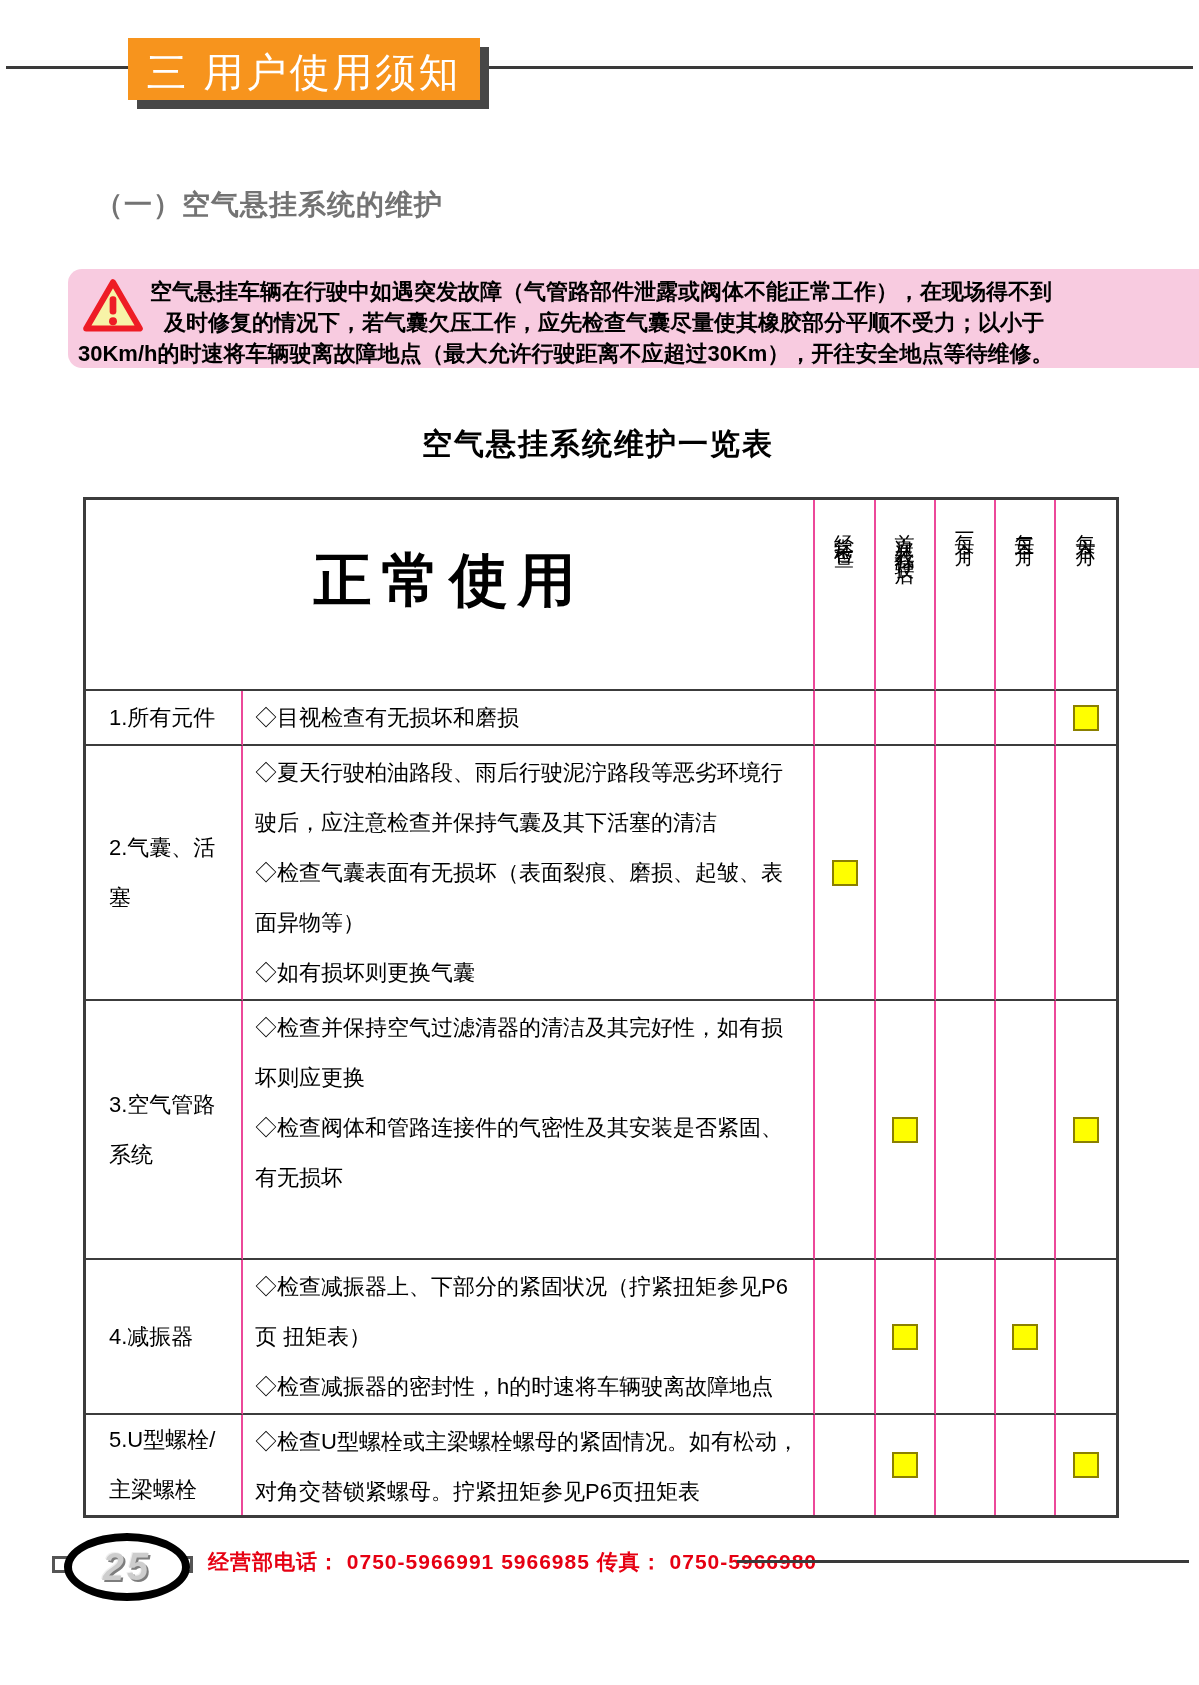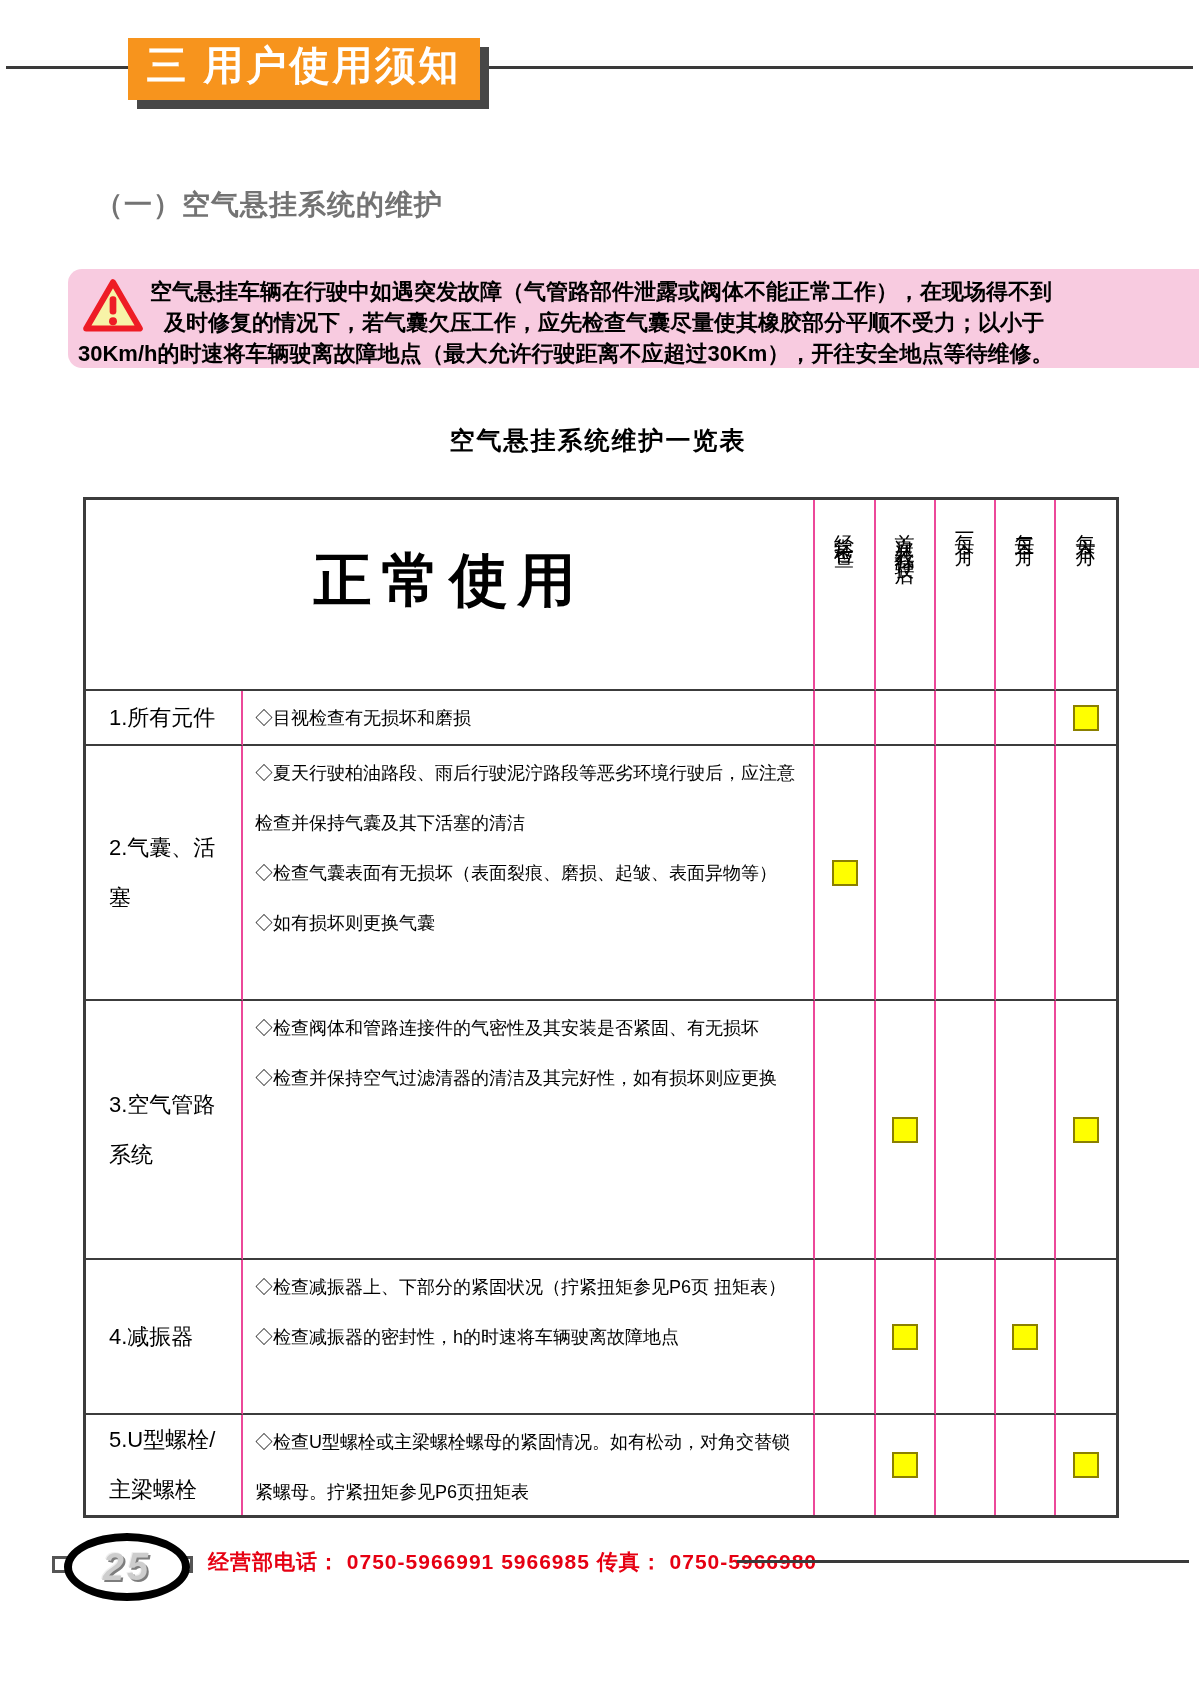--- a/index.html
+++ b/index.html
@@ -6,42 +6,42 @@
   .page{
     position:relative; width:1199px; height:1685px; background:#ffffff;
     margin:0 auto; overflow:hidden;
     font-family:"Liberation Sans", sans-serif; color:#000;
   }
   
   .top-rule{position:absolute; left:6px; top:66px; width:1187px; height:3px; background:#3a3a3a;}
   .banner{
     position:absolute; left:128px; top:38px; width:352px; height:62px;
     background:#F7941D; box-shadow:9px 9px 0 0 #474747;
-    display:flex; align-items:flex-start; justify-content:center;
-    color:#fff; font-size:40px; font-weight:700; letter-spacing:3px; z-index:2;
+    display:flex; align-items:flex-end; justify-content:center;
+    color:#fff; font-size:40px; font-weight:400; letter-spacing:3px; z-index:2;
   }
   
   .section-heading{
     position:absolute; left:95px; top:186px;
     color:#737373; font-size:28px; font-weight:700; letter-spacing:1px;
   }
   
   .warning-box{
     position:absolute; left:68px; top:269px; width:1168px; height:99px;
     background:#F8CBE0; border-radius:14px; box-sizing:border-box;
     padding:7px 12px 0 10px;
   }
   .warning-icon{position:absolute; left:14px; top:9px; width:62px; height:56px;}
   .warn-line{font-size:22px; font-weight:700; line-height:31px; white-space:nowrap;}
   .warn-indent{margin-left:72px;}
   .warn-indent2{margin-left:86px;}
   
   .table-title{
     position:absolute; left:83px; top:424px; width:1030px; text-align:center;
-    font-size:25px; font-weight:600; letter-spacing:2px;
+    font-size:30px; font-weight:600; letter-spacing:2px;
   }
   
   .mtable{
     position:absolute; left:83px; top:497px;
     display:grid;
     grid-template-columns:157px 572px 61px 60px 60px 60px 60px;
     grid-template-rows:191px 55px 255px 259px 155px 100px;
     border:3px solid #3c3c3c;
     background:#fff;
   }
@@ -56,21 +56,21 @@
   .hdr-v span{
     position:absolute; left:50%; top:18px; transform:translateX(-50%);
     writing-mode:vertical-rl; text-orientation:upright;
     font-size:20px; letter-spacing:5px; line-height:1;
   }
   .lbl{
     display:flex; align-items:center;
     font-size:22px; line-height:50px; padding:0 5px 0 23px;
   }
   .desc{padding:2px 10px 0 12px;}
-  .ditem{font-size:18px; line-height:50px;}
+  .ditem{font-size:22px; line-height:50px;}
   .chk{display:flex; align-items:center; justify-content:center;}
   .checkbox{
     display:block; width:22px; height:22px;
     background:#FFFF00; border:2px solid #8B8000;
   }
   
   .page-badge{
     position:absolute; left:64px; top:1533px; width:110px; height:52px;
     border:8px solid #000000; border-radius:50%; background:#fff;
     display:flex; align-items:center; justify-content:center;
@@ -152,22 +152,22 @@
     <div class="cell chk">
         <span class="checkbox"></span>
       </div>
     <div class="cell chk"></div>
     <div class="cell chk"></div>
     <div class="cell chk"></div>
     <div class="cell chk noR"></div>
 
     <div class="cell lbl">3.空气管路系统</div>
     <div class="cell desc">
+      <div class="ditem">◇检查并保持空气过滤清器的清洁及其完好性，如有损坏则应更换</div>
       <div class="ditem">◇检查阀体和管路连接件的气密性及其安装是否紧固、有无损坏</div>
-      <div class="ditem">◇检查并保持空气过滤清器的清洁及其完好性，如有损坏则应更换</div>
     </div>
     <div class="cell chk"></div>
     <div class="cell chk">
         <span class="checkbox"></span>
       </div>
     <div class="cell chk"></div>
     <div class="cell chk"></div>
     <div class="cell chk noR">
         <span class="checkbox"></span>
       </div>

